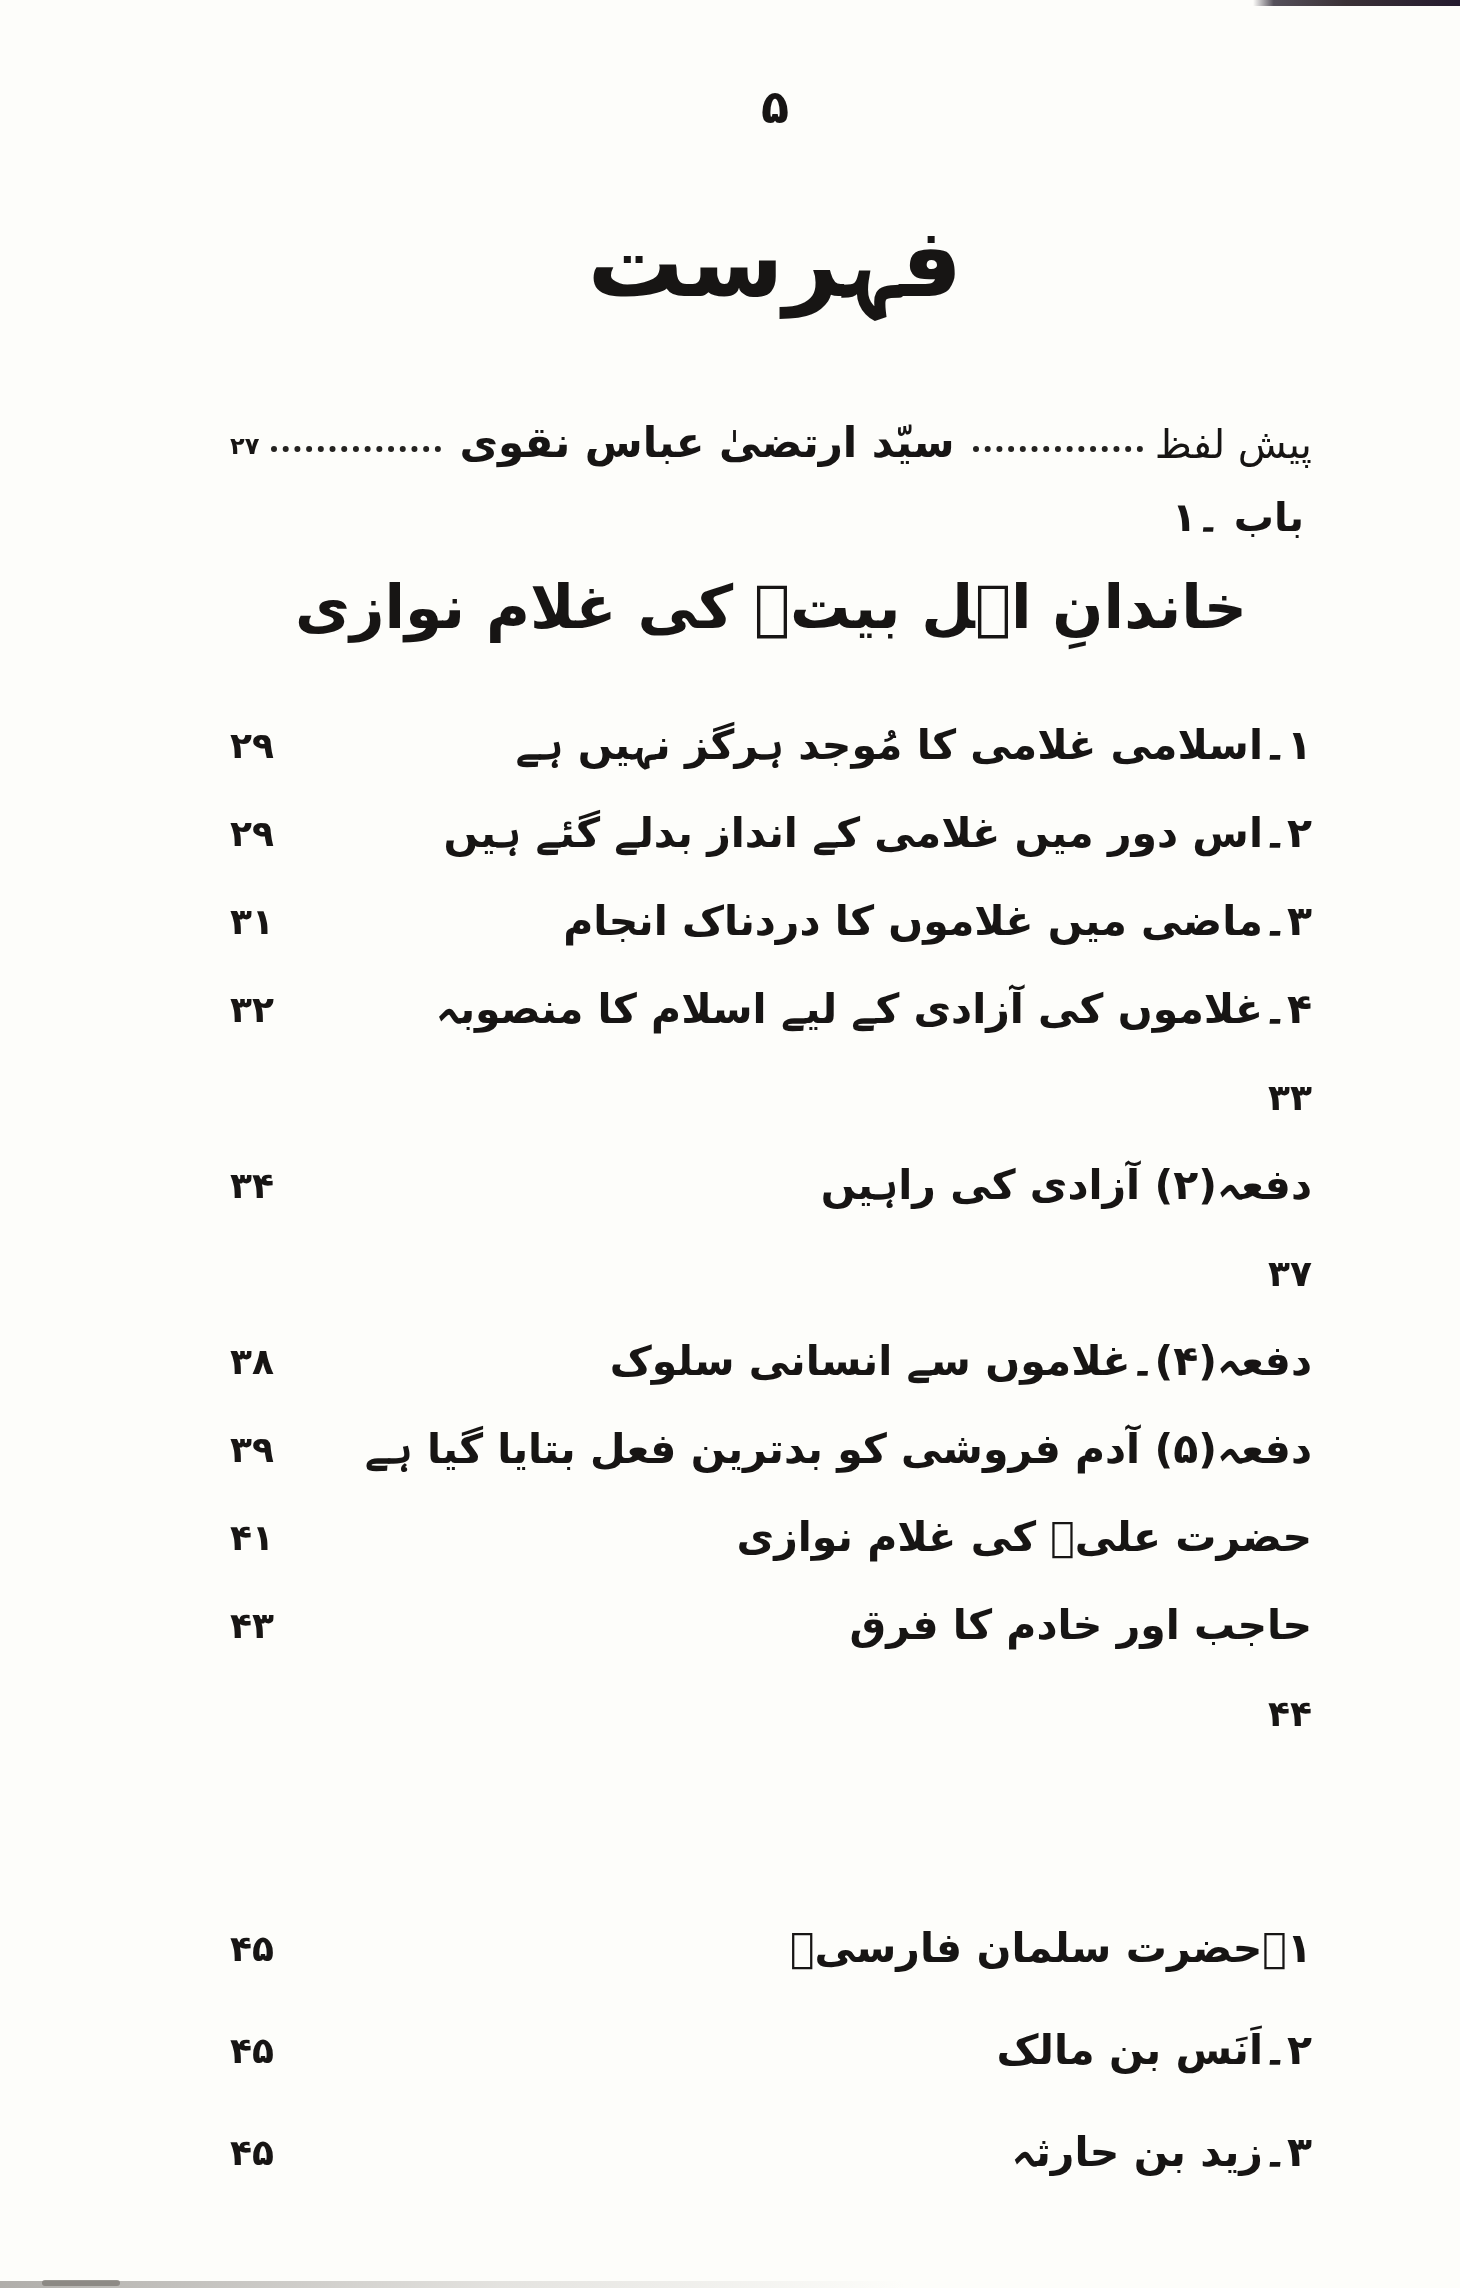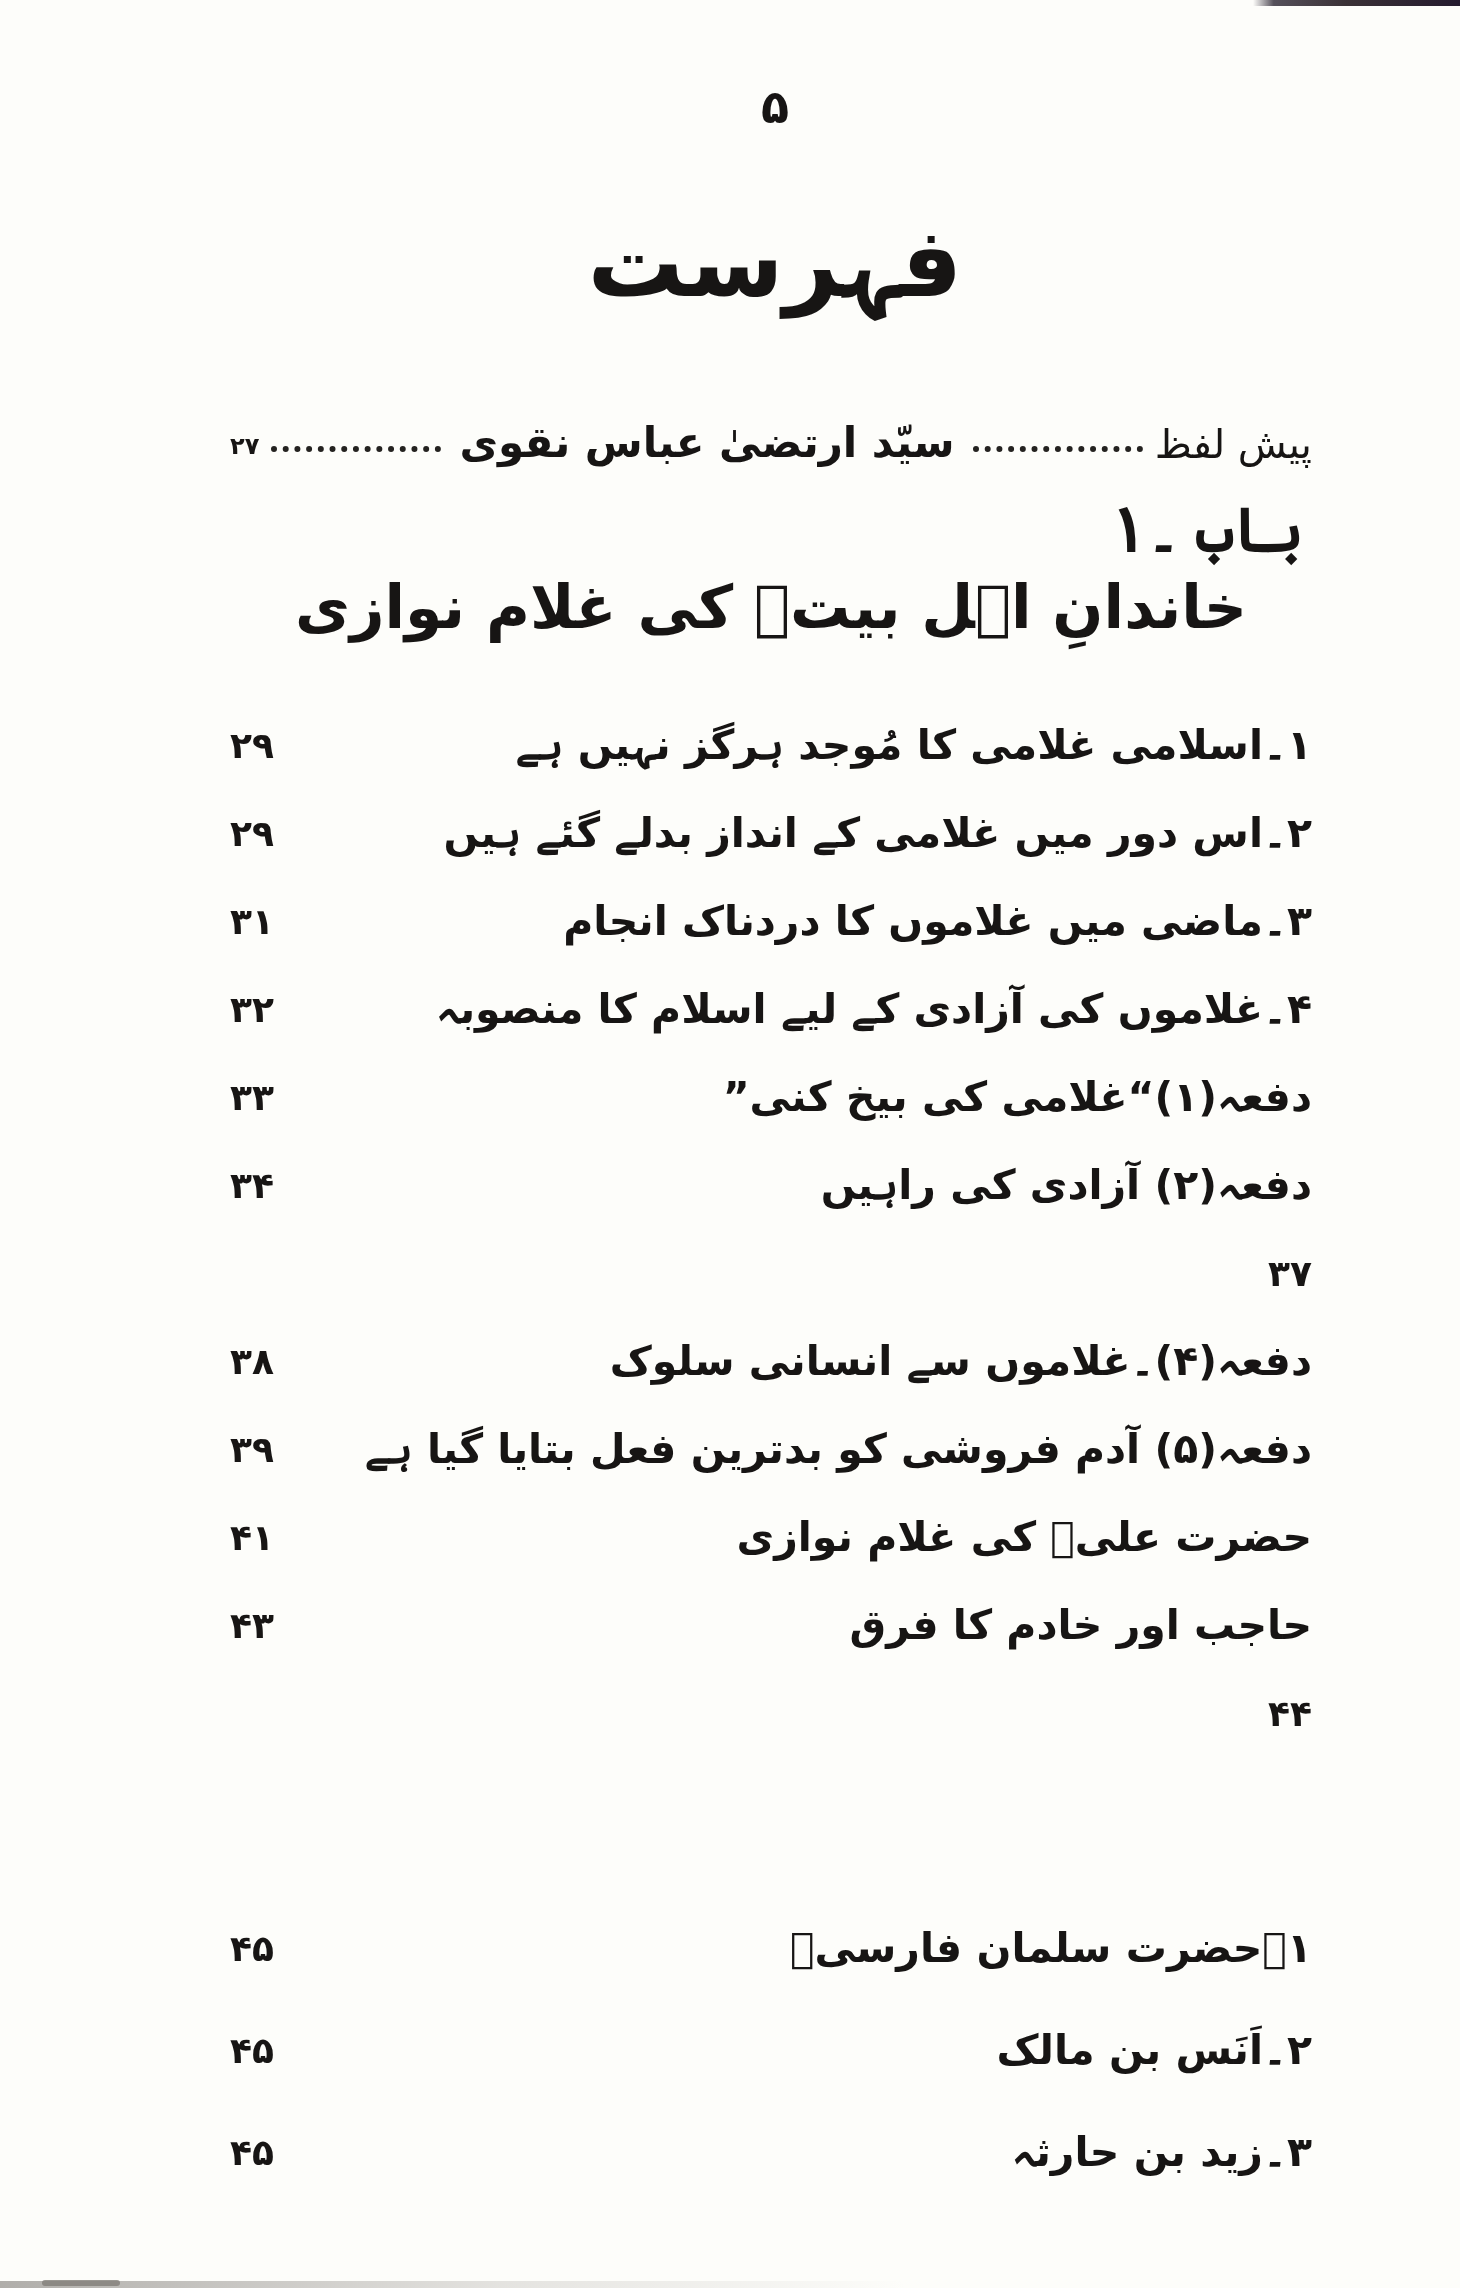--- a/index.html
+++ b/index.html
@@ -35,22 +35,22 @@
   .leader{
     flex:1;min-width:40px;
     border-bottom:6px dotted #242220;
     margin:0 12px 16px 12px;
     height:0;
   }
   .preface-page{font-size:24px;font-weight:bold;letter-spacing:9px;line-height:1.2;white-space:nowrap;margin-bottom:7px;}
   .chapter-label{
     top:494px;
     text-align:right;
-    font-size:61px;font-weight:bold;
-    padding-left:0;padding-right:8px;font-family:Liberation Serif, serif;
+    font-size:40px;font-weight:bold;
+    padding-left:0;padding-right:8px;
   }
   .section-heading{
     text-align:center;
     font-size:60px;font-weight:bold;
     line-height:1.5;
   }
   .heading-1{top:562px;}
   .heading-2{top:1764px;}
   .toc{display:flex;flex-direction:column;}
   .toc-1{top:702px;}
@@ -117,21 +117,20 @@
     </div>
     <div class="toc-row">
       <span class="toc-title">۳۔ماضی میں غلاموں کا دردناک انجام</span>
       <span class="toc-page">۳۱</span>
     </div>
     <div class="toc-row">
       <span class="toc-title">۴۔غلاموں کی آزادی کے لیے اسلام کا منصوبہ</span>
       <span class="toc-page">۳۲</span>
     </div>
     <div class="toc-row">
-      <span class="toc-title">دفعہ(۱)“غلامی کی بیخ کنی”</span>
       <span class="toc-page">۳۳</span>
     </div>
     <div class="toc-row">
       <span class="toc-title">دفعہ(۲) آزادی کی راہیں</span>
       <span class="toc-page">۳۴</span>
     </div>
     <div class="toc-row">
       <span class="toc-page">۳۷</span>
     </div>
     <div class="toc-row">

